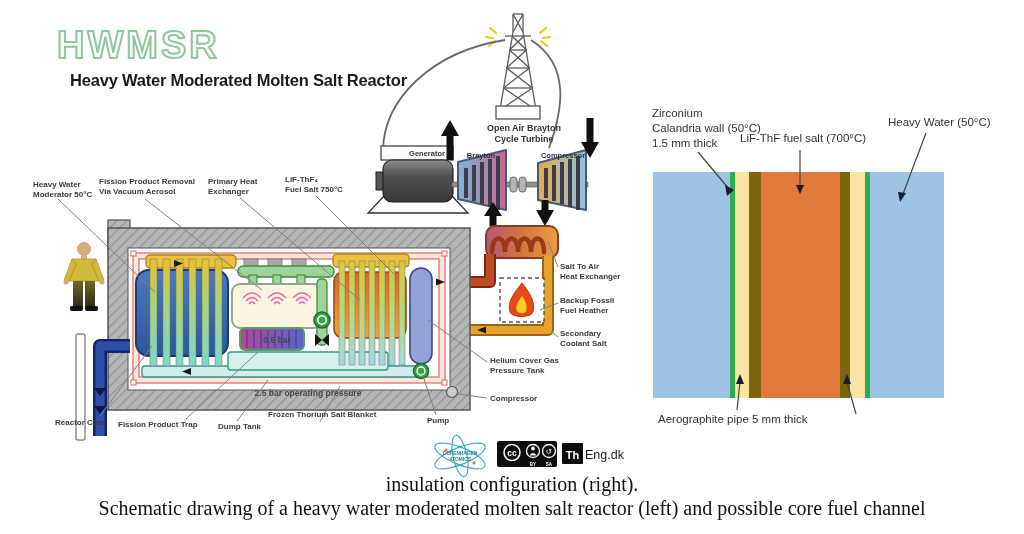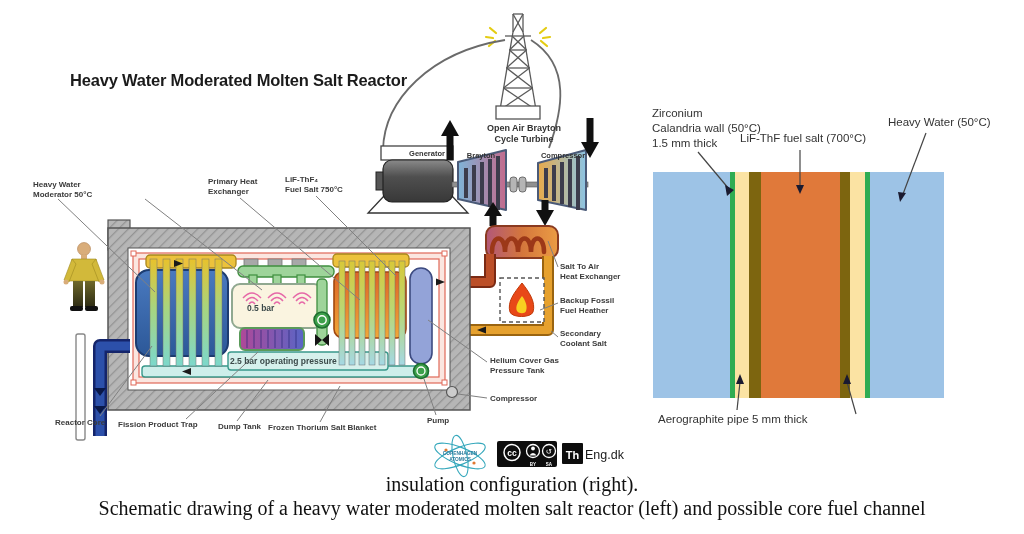--- a/index.html
+++ b/index.html
@@ -5,21 +5,21 @@
   html,body{margin:0;padding:0;background:#fff;}
   #stage{position:relative;width:1024px;height:534px;background:#ffffff;overflow:hidden;
          font-family:"Liberation Sans",sans-serif;}
   .abs{position:absolute;}
   svg{display:block;}
   svg text{font-family:"Liberation Sans","DejaVu Sans",sans-serif;}
   .lbl{font:bold 8px/1.3 "Liberation Sans",sans-serif;color:#3b3b3b;white-space:pre-line;}
   .mech{font:bold 7.5px/1.2 "Liberation Sans",sans-serif;color:#333;text-align:center;}
   .brayton-title{font:bold 9px/1.25 "Liberation Sans",sans-serif;color:#333;text-align:center;white-space:pre-line;}
   .ins-lbl{font:11.5px/1.3 "Liberation Sans",sans-serif;color:#333;white-space:pre-line;}
-  .pressure{font:bold 8.5px/1.2 "Liberation Sans",sans-serif;color:#3c4a4a;}
+  .pressure{font:bold 8.5px/1.2 "Liberation Sans",sans-serif;color:#3c4a4a;text-align:center;margin-top:32px;}
   .acronym{font:bold 38px/1 "Liberation Sans",sans-serif;letter-spacing:3px;
            color:#cfe8d4;-webkit-text-fill-color:#fdfdfd;-webkit-text-stroke:2px #8cc89c;}
   .subtitle{font:bold 16.5px/1 "Liberation Sans",sans-serif;color:#1b1b1b;letter-spacing:-0.2px;}
   .caption{font:20px/1.22 "Liberation Serif",serif;color:#111;text-align:center;}
 </style>
 </head>
 <body>
 
 <div id="stage">
 
@@ -355,49 +355,52 @@
       </g>
       <text x="549" y="465.5" font-size="4.5" font-weight="bold" fill="#fff" text-anchor="middle">SA</text>
     </g>
     <g>
       <rect x="562" y="443" width="21" height="21" rx="1" fill="#0d0d0d"></rect>
       <text x="572.5" y="458.5" font-size="11" font-weight="bold" fill="#fff" text-anchor="middle">Th</text>
       <text x="585" y="459" font-size="12.5" fill="#1a1a1a">Eng.dk</text>
     </g>
   </svg>
 
+  <div class="abs acronym" style="left:57px;top:26px">HWMSR</div>
   <div class="abs subtitle" style="left:70px;top:72px">Heavy Water Moderated Molten Salt Reactor</div>
 
   <div class="abs brayton-title" style="left:474px;top:123px;width:100px">Open Air Brayton
 Cycle Turbine</div>
   <div class="abs mech" style="left:381px;top:149px;width:92px">Generator</div>
   <div class="abs mech" style="left:452px;top:151px;width:58px">Brayton</div>
   <div class="abs mech" style="left:528px;top:151px;width:70px">Compressor</div>
 
   <div class="abs lbl" style="left:33px;top:180px;width:72px">Heavy Water
 Moderator 50°C</div>
+  <div class="abs lbl" style="left:99px;top:177px;width:122px">Fission Product Removal
+Via Vacuum Aerosol</div>
   <div class="abs lbl" style="left:208px;top:177px;width:72px">Primary Heat
 Exchanger</div>
   <div class="abs lbl" style="left:285px;top:175px;width:80px">LiF-ThF₄
 Fuel Salt 750°C</div>
 
   <div class="abs lbl" style="left:560px;top:262px;width:82px">Salt To Air
 Heat Exchanger</div>
   <div class="abs lbl" style="left:560px;top:296px;width:82px">Backup Fossil
 Fuel Heather</div>
   <div class="abs lbl" style="left:560px;top:329px;width:78px">Secondary
 Coolant Salt</div>
   <div class="abs lbl" style="left:490px;top:356px;width:96px">Helium Cover Gas
 Pressure Tank</div>
   <div class="abs lbl" style="left:490px;top:394px;width:70px">Compressor</div>
 
   <div class="abs lbl" style="left:55px;top:418px;width:80px">Reactor Core</div>
   <div class="abs lbl" style="left:118px;top:420px;width:112px">Fission Product Trap</div>
   <div class="abs lbl" style="left:218px;top:422px;width:62px">Dump Tank</div>
-  <div class="abs lbl" style="left:268px;top:423px;width:168px">Frozen Thorium Salt Blanket</div>
+  <div class="abs lbl" style="left:268px;top:410px;width:168px">Frozen Thorium Salt Blanket</div>
   <div class="abs lbl" style="left:427px;top:416px;width:42px">Pump</div>
 
   <div class="abs pressure" style="left:247px;top:303px;width:60px">0.5 bar</div>
   <div class="abs pressure" style="left:230px;top:356px;width:156px">2.5 bar operating pressure</div>
 
   <div class="abs ins-lbl" style="left:652px;top:106px;width:130px">Zirconium
 Calandria wall (50°C)
 1.5 mm thick</div>
   <div class="abs ins-lbl" style="left:740px;top:131px;width:185px">LiF-ThF fuel salt (700°C)</div>
   <div class="abs ins-lbl" style="left:888px;top:115px;width:135px">Heavy Water (50°C)</div>

